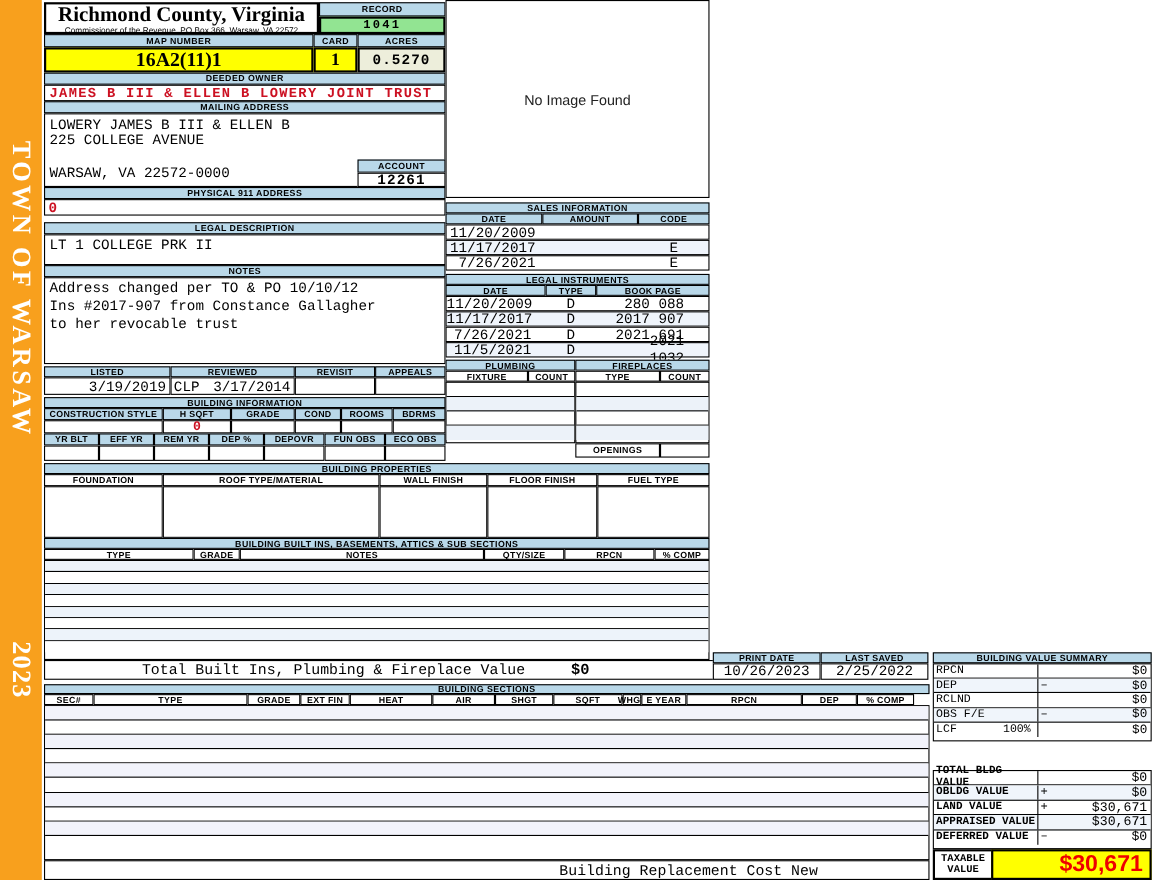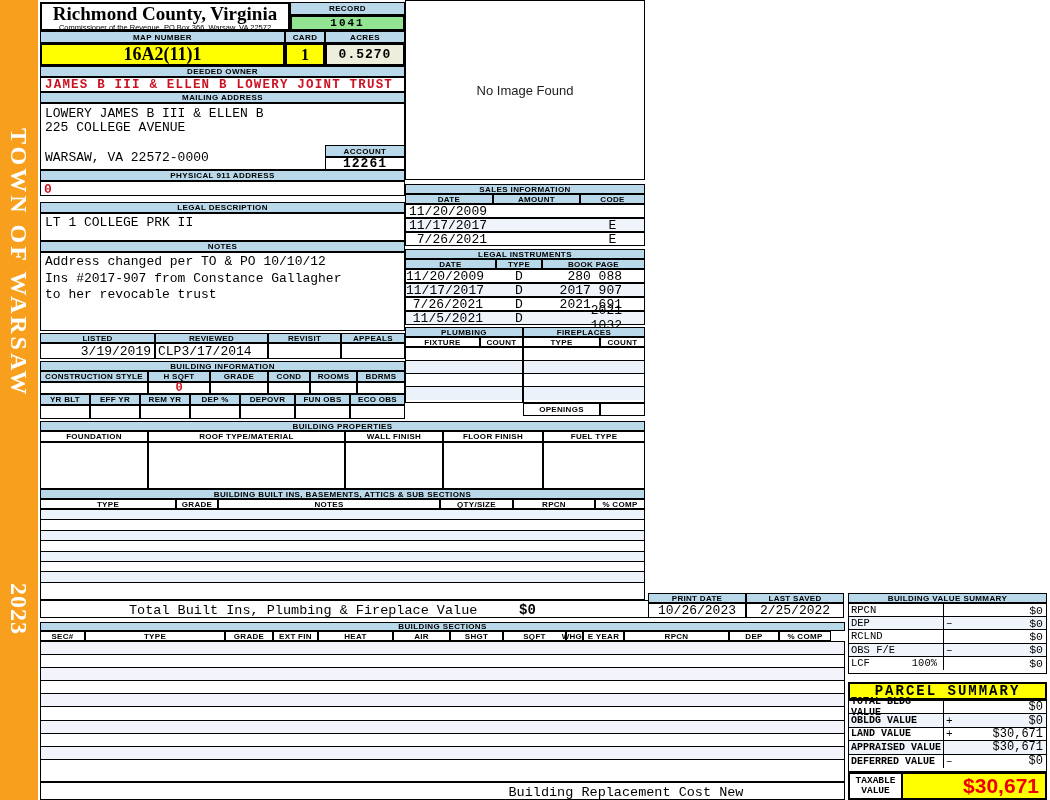--- a/index.html
+++ b/index.html
@@ -74,21 +74,21 @@
   </div>
 
   <div class="a fr" style="left:40px;top:333px;width:365px;height:10px;">
     <div class="hcell" style="width:115px;">LISTED</div>
     <div class="hcell" style="width:113px;">REVIEWED</div>
     <div class="hcell" style="width:73px;">REVISIT</div>
     <div class="hcell" style="width:64px;">APPEALS</div>
   </div>
   <div class="a fr" style="left:40px;top:343px;width:365px;height:16px;">
     <div class="vcell m" style="width:115px;justify-content:flex-end;padding-right:3px;font-size:13px;">3/19/2019</div>
-    <div class="vcell m" style="width:113px;justify-content:flex-start;font-size:13px;">
+    <div class="vcell m" style="width:113px;justify-content:space-between;font-size:13px;">
       <span style="padding-left:2px;">CLP</span>
       <span style="padding-right:3px;">3/17/2014</span>
     </div>
     <div class="vcell" style="width:73px;"></div>
     <div class="vcell" style="width:64px;"></div>
   </div>
 
   <div class="a h" style="left:40px;top:361px;width:365px;height:10px;">BUILDING INFORMATION</div>
   <div class="a fr" style="left:40px;top:371px;width:365px;height:11px;">
     <div class="hcell" style="width:108px;">CONSTRUCTION STYLE</div>
@@ -311,21 +311,20 @@
     <div style="height:13.1px;"></div>
     <div style="height:13.1px;background:#F2F3FB;"></div>
     <div style="height:13.1px;"></div>
     <div style="height:13.1px;background:#F2F3FB;"></div>
     <div style="height:13.1px;"></div>
   </div>
   <div class="a b" style="left:40px;top:782px;width:805px;height:18px;">
     <span class="m" style="position:absolute;left:365px;width:440px;top:2px;text-align:center;font-size:13.5px;">Building Replacement Cost New</span>
   </div>
 
-  <div class="a c m" style="left:848px;top:682px;width:199px;height:18px;background:#FFFF00;border-width:2px;font-size:14px;font-weight:bold;letter-spacing:2px;">PARCEL SUMMARY</div>
   <div class="a stripes" style="left:848px;top:700px;width:199px;height:72px;border:1px solid #000;">
     <div class="rowline" style="height:13.4px;">
       <span style="width:95px;border-right:1px solid #000;height:100%;display:flex;align-items:center;padding-left:2px;box-sizing:border-box;font-size:10px;font-weight:bold;">TOTAL BLDG VALUE</span>
       <span style="width:12px;padding-left:2px;font-size:11px;"></span>
       <span style="flex:1;text-align:right;padding-right:3px;font-size:12px;">$0</span>
     </div>
     <div class="rowline" style="height:13.4px;background:#F0F5FB;align-items:center;">
       <span style="width:95px;border-right:1px solid #000;height:100%;display:flex;align-items:center;padding-left:2px;box-sizing:border-box;font-size:10px;font-weight:bold;">OBLDG VALUE</span>
       <span style="width:12px;padding-left:2px;font-size:11px;">+</span>
       <span style="flex:1;text-align:right;padding-right:3px;font-size:12px;">$0</span>

